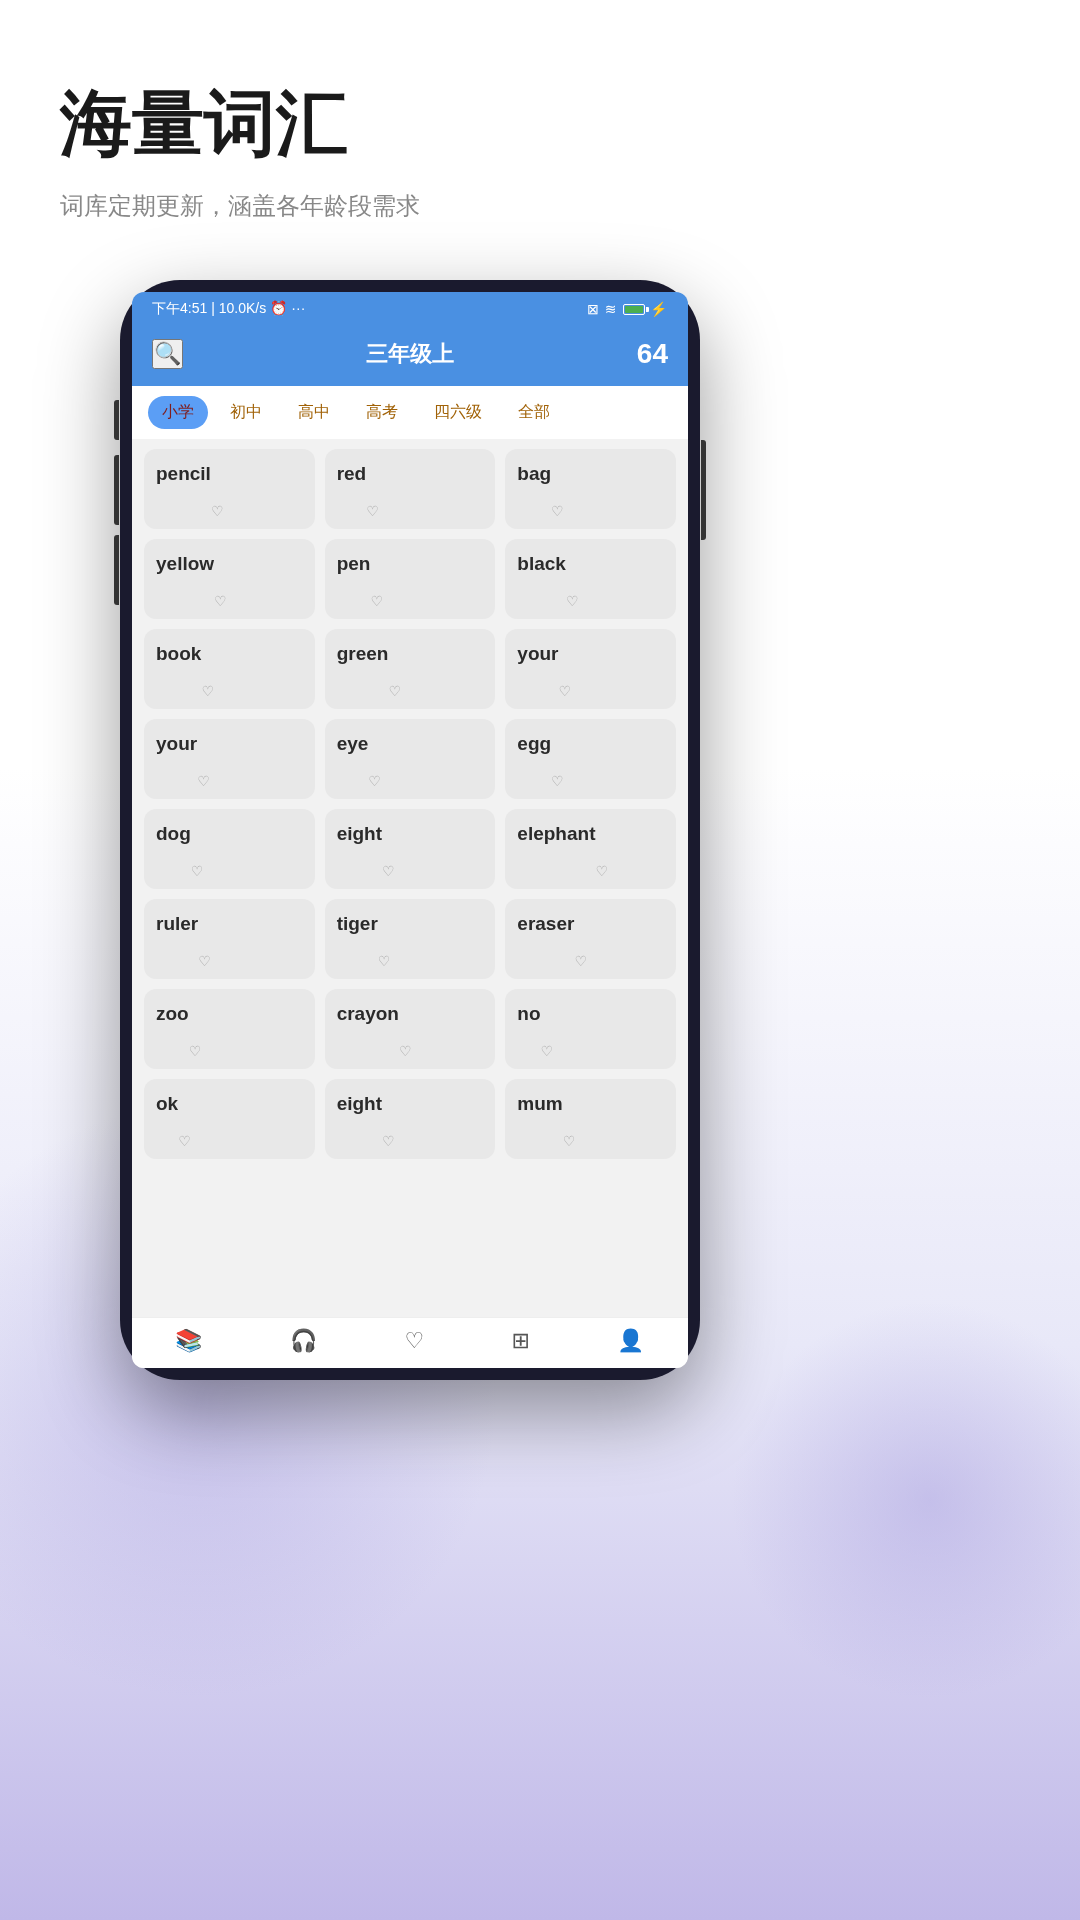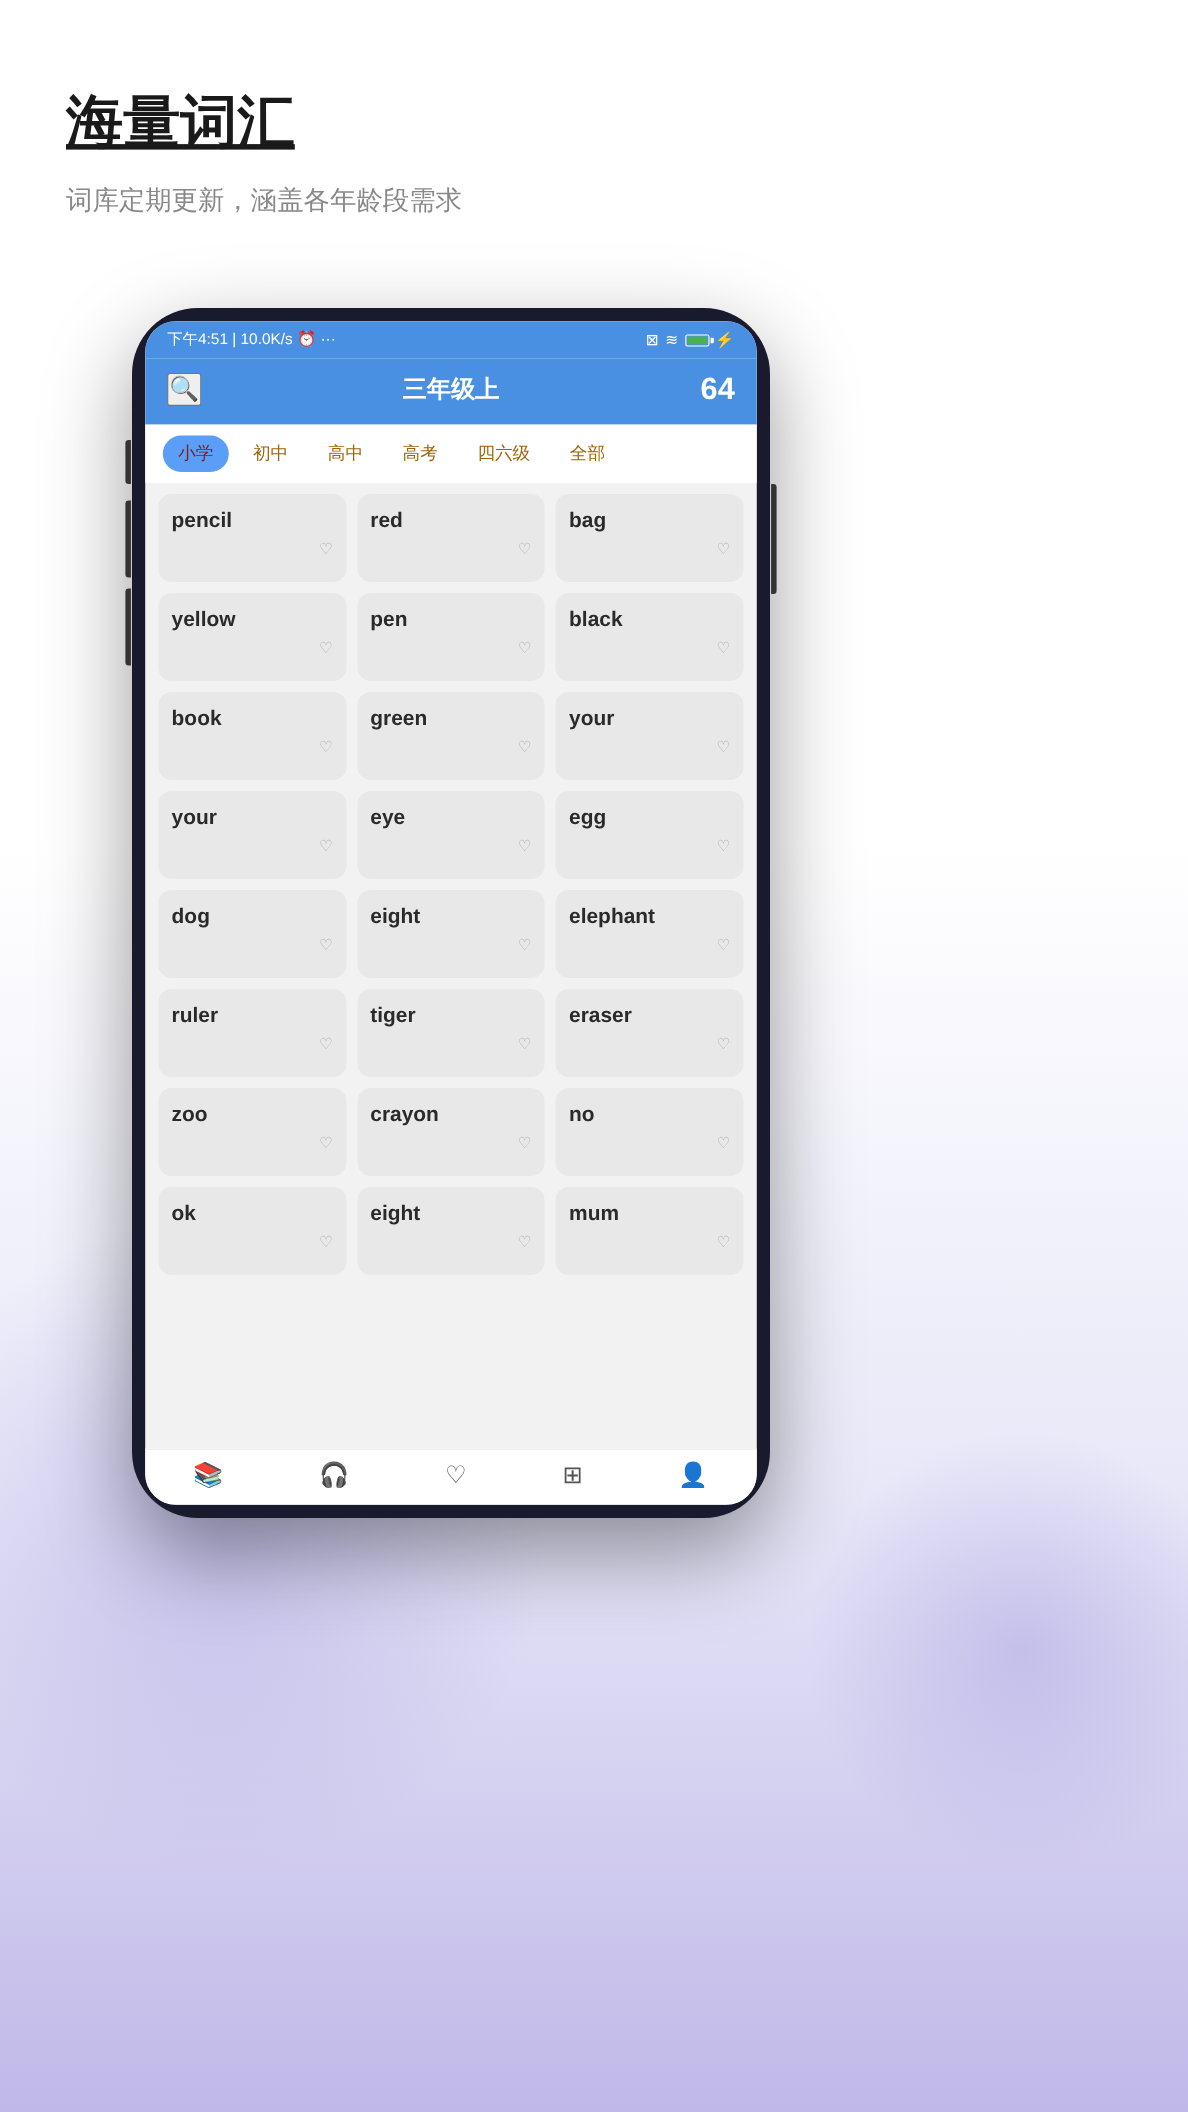--- a/index.html
+++ b/index.html
@@ -25,25 +25,24 @@
     .bg-glow-2 {
       width: 400px; height: 400px;
       right: -50px; top: 1300px;
     }
 
     
     .page-header {
       padding: 80px 60px 20px 60px;
     }
     .page-title {
-      font-size: 52px;
+      font-size: 72px;
       font-weight: 700;
       color: #1a1a1a;
       line-height: 1.2;
-      text-decoration: underline;
     }
     .page-subtitle {
       font-size: 24px;
       color: #888;
       margin-top: 24px;
     }
 
     
     .phone-container {
       position: absolute;
@@ -58,21 +57,21 @@
       background: #1a1a2e;
       border-radius: 60px;
       padding: 12px;
       box-shadow: 0 30px 80px rgba(0,0,0,0.4);
       position: relative;
     }
     .phone-screen {
       width: 100%;
       height: 100%;
       background: #f2f2f2;
-      border-radius: 28px;
+      border-radius: 12px;
       overflow: hidden;
       display: flex;
       flex-direction: column;
     }
 
     
     .status-bar {
       background: #4a90e2;
       padding: 8px 20px;
       display: flex;
@@ -164,21 +163,21 @@
       display: grid;
       grid-template-columns: repeat(3, 1fr);
       gap: 10px;
       align-content: start;
     }
     .word-card {
       background: #e8e8e8;
       border-radius: 12px;
       padding: 14px 12px 10px;
       display: flex;
-      flex-direction: column;
+      flex-direction: row;
       align-items: flex-start;
       min-height: 80px;
       position: relative;
     }
     .word-text {
       font-size: 19px;
       font-weight: 600;
       color: #2a2a2a;
       margin-bottom: 6px;
     }

